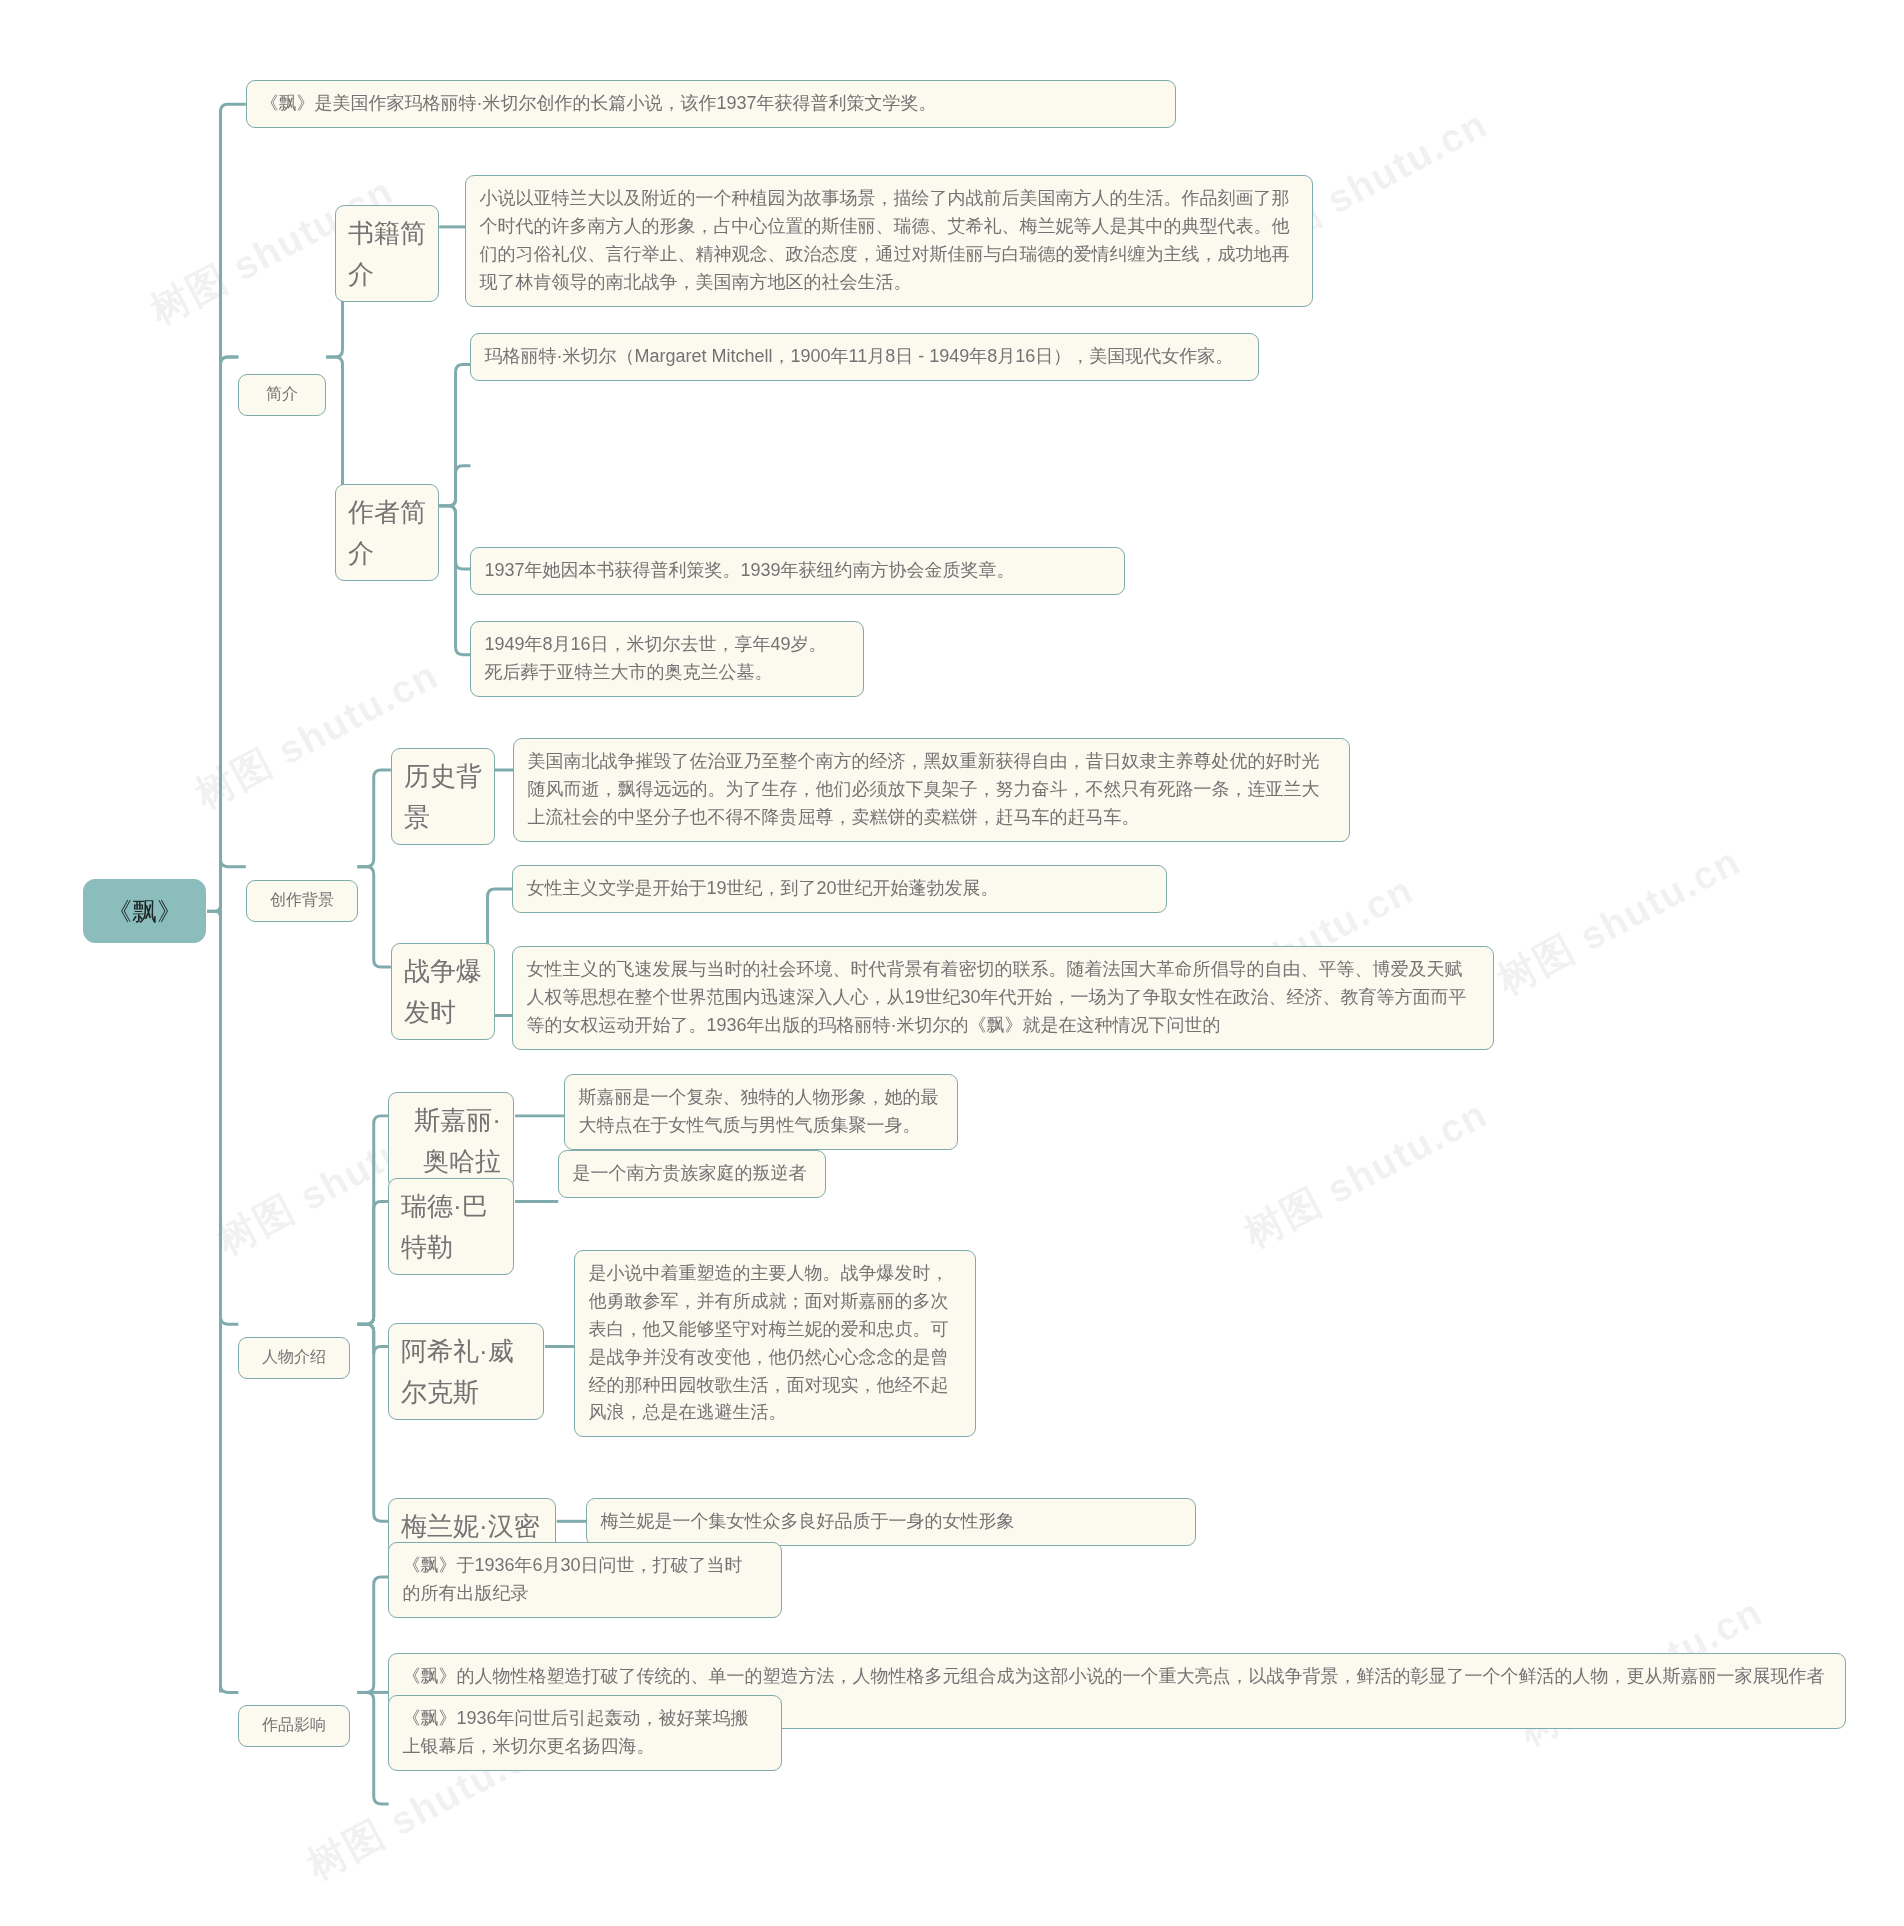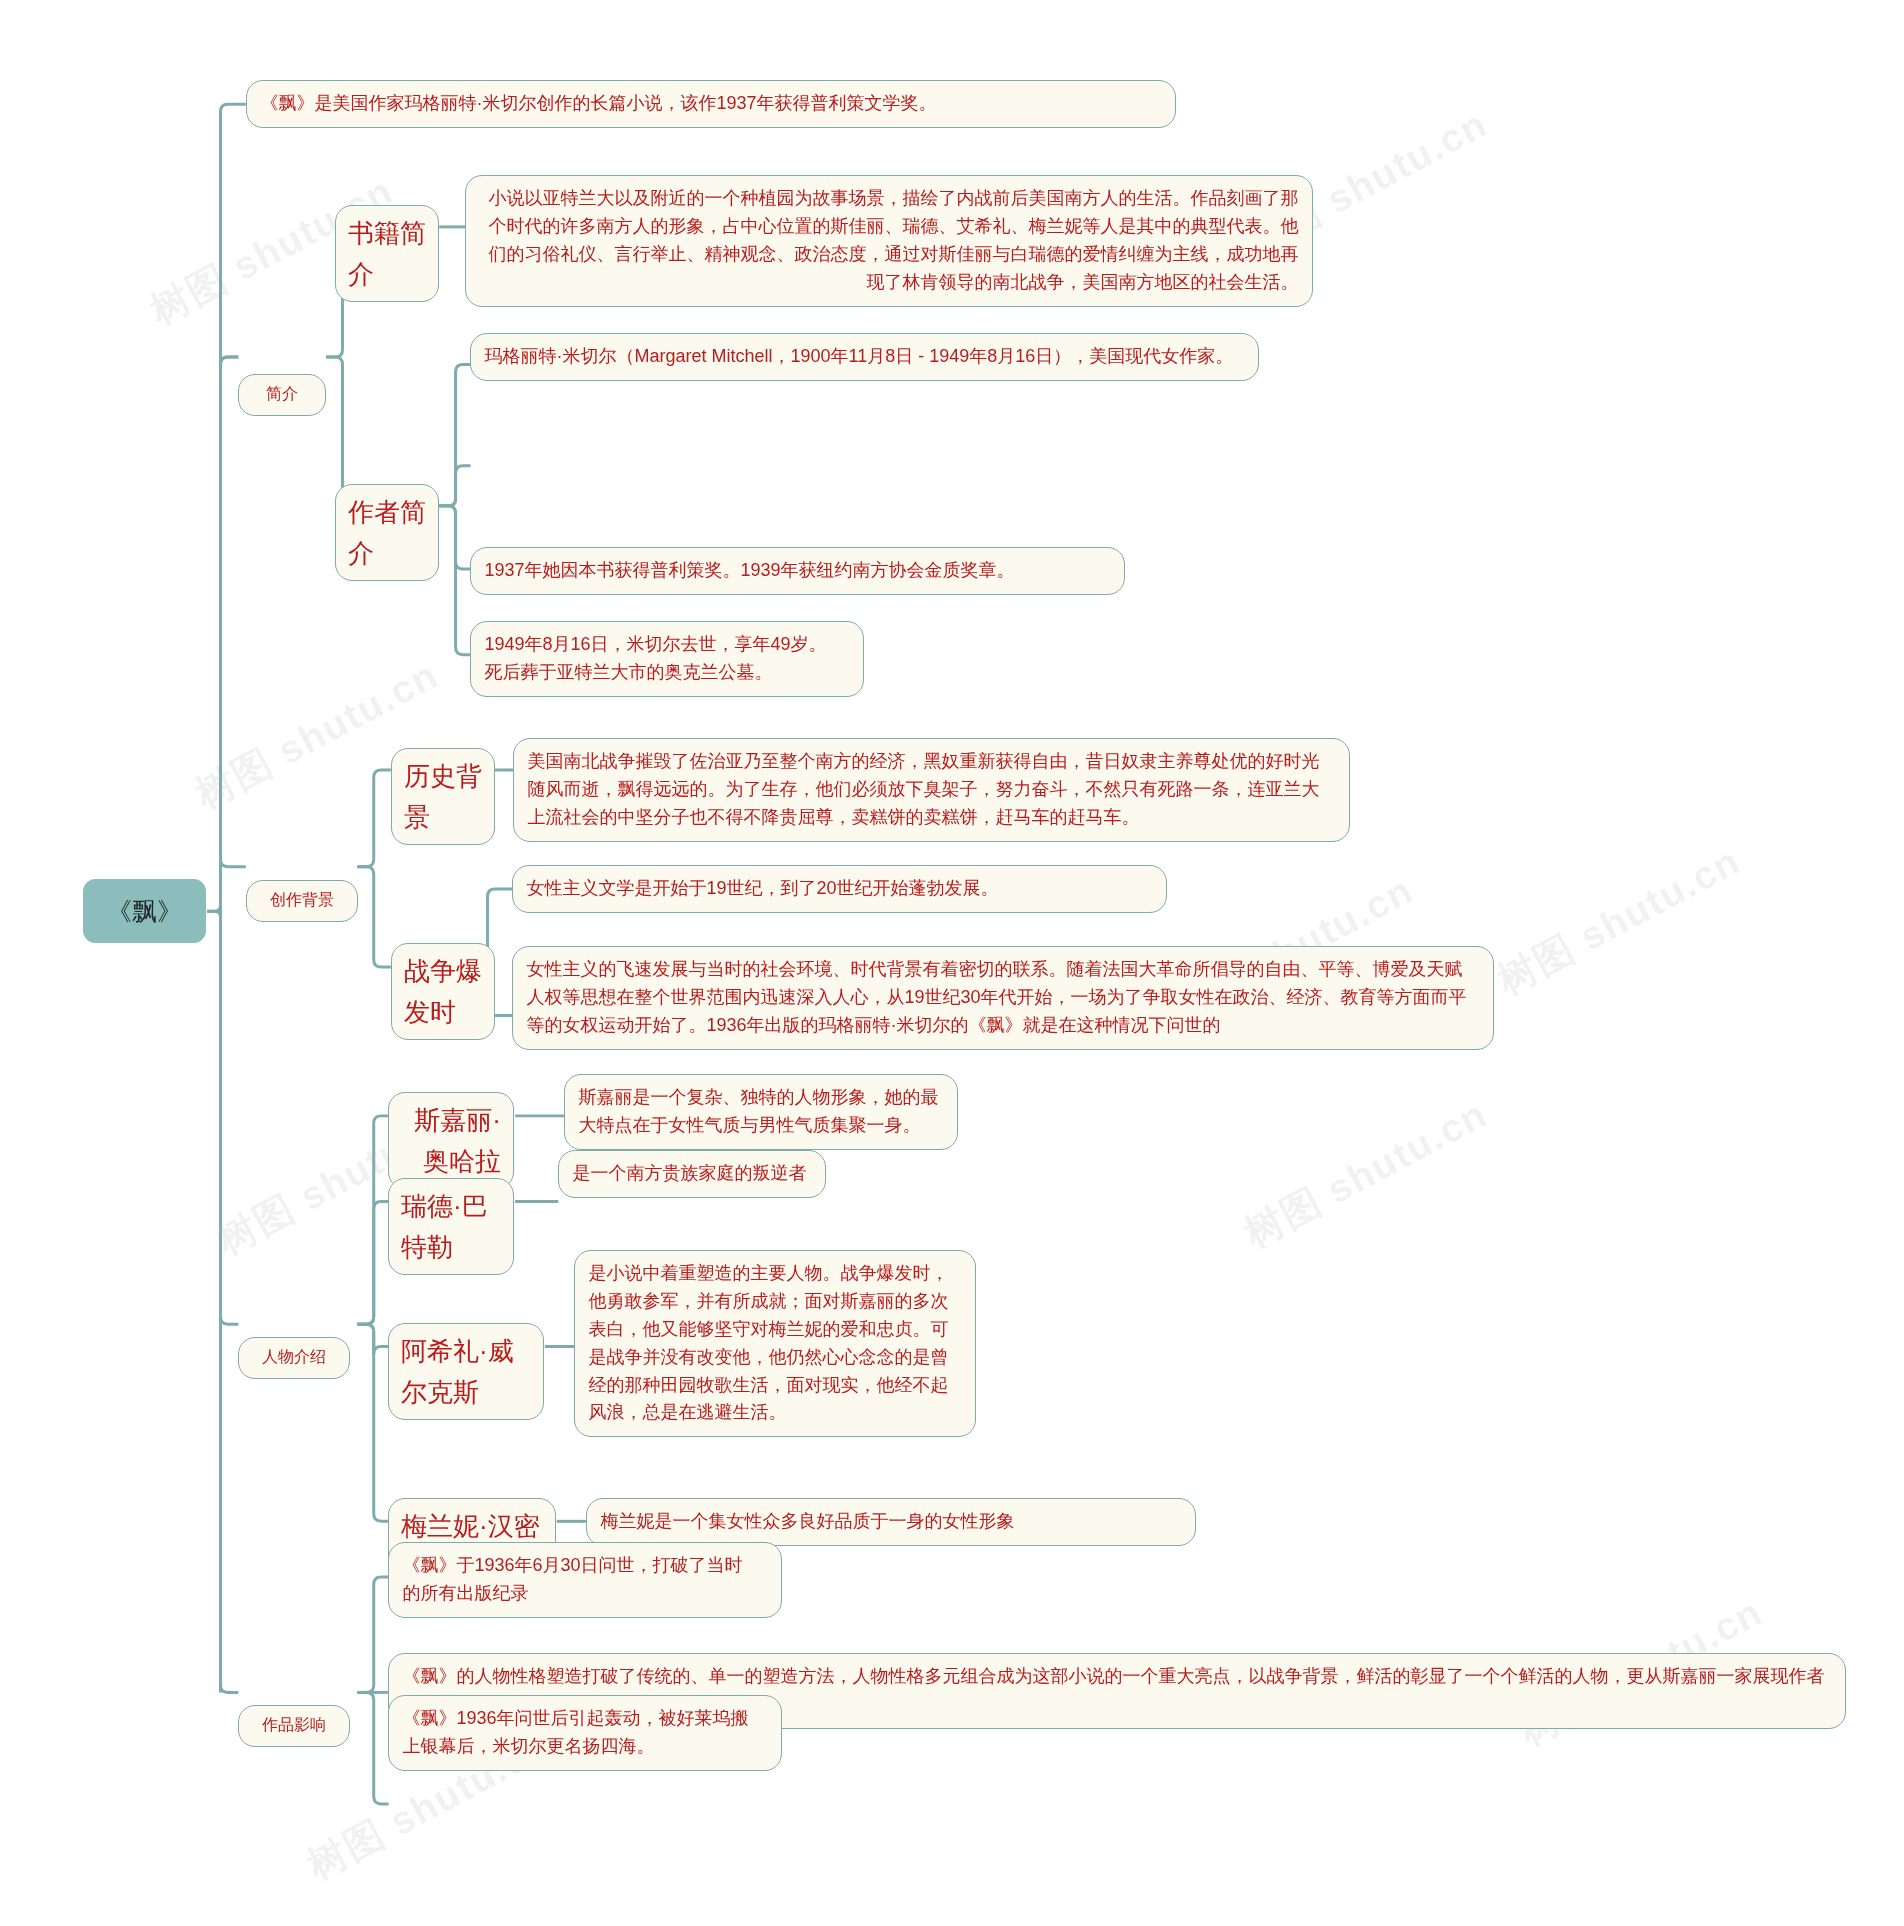--- a/index.html
+++ b/index.html
@@ -41,23 +41,23 @@
   }
   #wires path { fill: none; stroke: #7fabac; stroke-width: 4; }
 
   
   .node {
     position: absolute;
     z-index: 2;
     display: flex;
     align-items: center;
     border: 1.5px solid #7fabac;
-    border-radius: 17px;
+    border-radius: 9px;
     background: #fcf9ef;
-    color: #b91c1c;
+    color: #737373;
     padding: 9px 13.4px;
     line-height: 1.55;
     font-size: 18.6px;
     white-space: pre-wrap;
   }
   .node.root {
     background: #8cbdbd;
     border-color: #8cbdbd;
     color: #1d2626;
     font-size: 25px;
@@ -144,21 +144,21 @@
     <path d="M480 2275 H492 Q502 2275 502 2285 V2415 Q502 2425 512 2425 H522"></path>
   </svg>
 
   <div class="node root" style="left:83px; top:879px; width:123px; height:64px;">《飘》</div>
 
   <div class="node leaf" style="left:246px; top:80px; width:930px;">《飘》是美国作家玛格丽特·米切尔创作的长篇小说，该作1937年获得普利策文学奖。</div>
 
   <div class="node branch" style="left:238px; top:335px; width:88px;">简介</div>
 
   <div class="node sub" style="left:335px; top:205px; width:104px;">书籍简介</div>
-  <div class="node leaf" style="left:465px; top:175px; width:848px;text-align:right;">小说以亚特兰大以及附近的一个种植园为故事场景，描绘了内战前后美国南方人的生活。作品刻画了那个时代的许多南方人的形象，占中心位置的斯佳丽、瑞德、艾希礼、梅兰妮等人是其中的典型代表。他们的习俗礼仪、言行举止、精神观念、政治态度，通过对斯佳丽与白瑞德的爱情纠缠为主线，成功地再现了林肯领导的南北战争，美国南方地区的社会生活。</div>
+  <div class="node leaf" style="left:465px; top:175px; width:848px;">小说以亚特兰大以及附近的一个种植园为故事场景，描绘了内战前后美国南方人的生活。作品刻画了那个时代的许多南方人的形象，占中心位置的斯佳丽、瑞德、艾希礼、梅兰妮等人是其中的典型代表。他们的习俗礼仪、言行举止、精神观念、政治态度，通过对斯佳丽与白瑞德的爱情纠缠为主线，成功地再现了林肯领导的南北战争，美国南方地区的社会生活。</div>
 
   <div class="node sub" style="left:335px; top:484px; width:104px;">作者简介</div>
 
   <div class="node leaf" style="left:470px; top:333px; width:789px;">玛格丽特·米切尔（Margaret Mitchell，1900年11月8日 - 1949年8月16日），美国现代女作家。</div>
   <div class="node leaf" style="left:470px; top:547px; width:655px;">1937年她因本书获得普利策奖。1939年获纽约南方协会金质奖章。</div>
   <div class="node leaf" style="left:470px; top:621px; width:394px;">1949年8月16日，米切尔去世，享年49岁。
 死后葬于亚特兰大市的奥克兰公墓。</div>
 
   <div class="node branch" style="left:246px; top:841px; width:112px;">创作背景</div>
 

